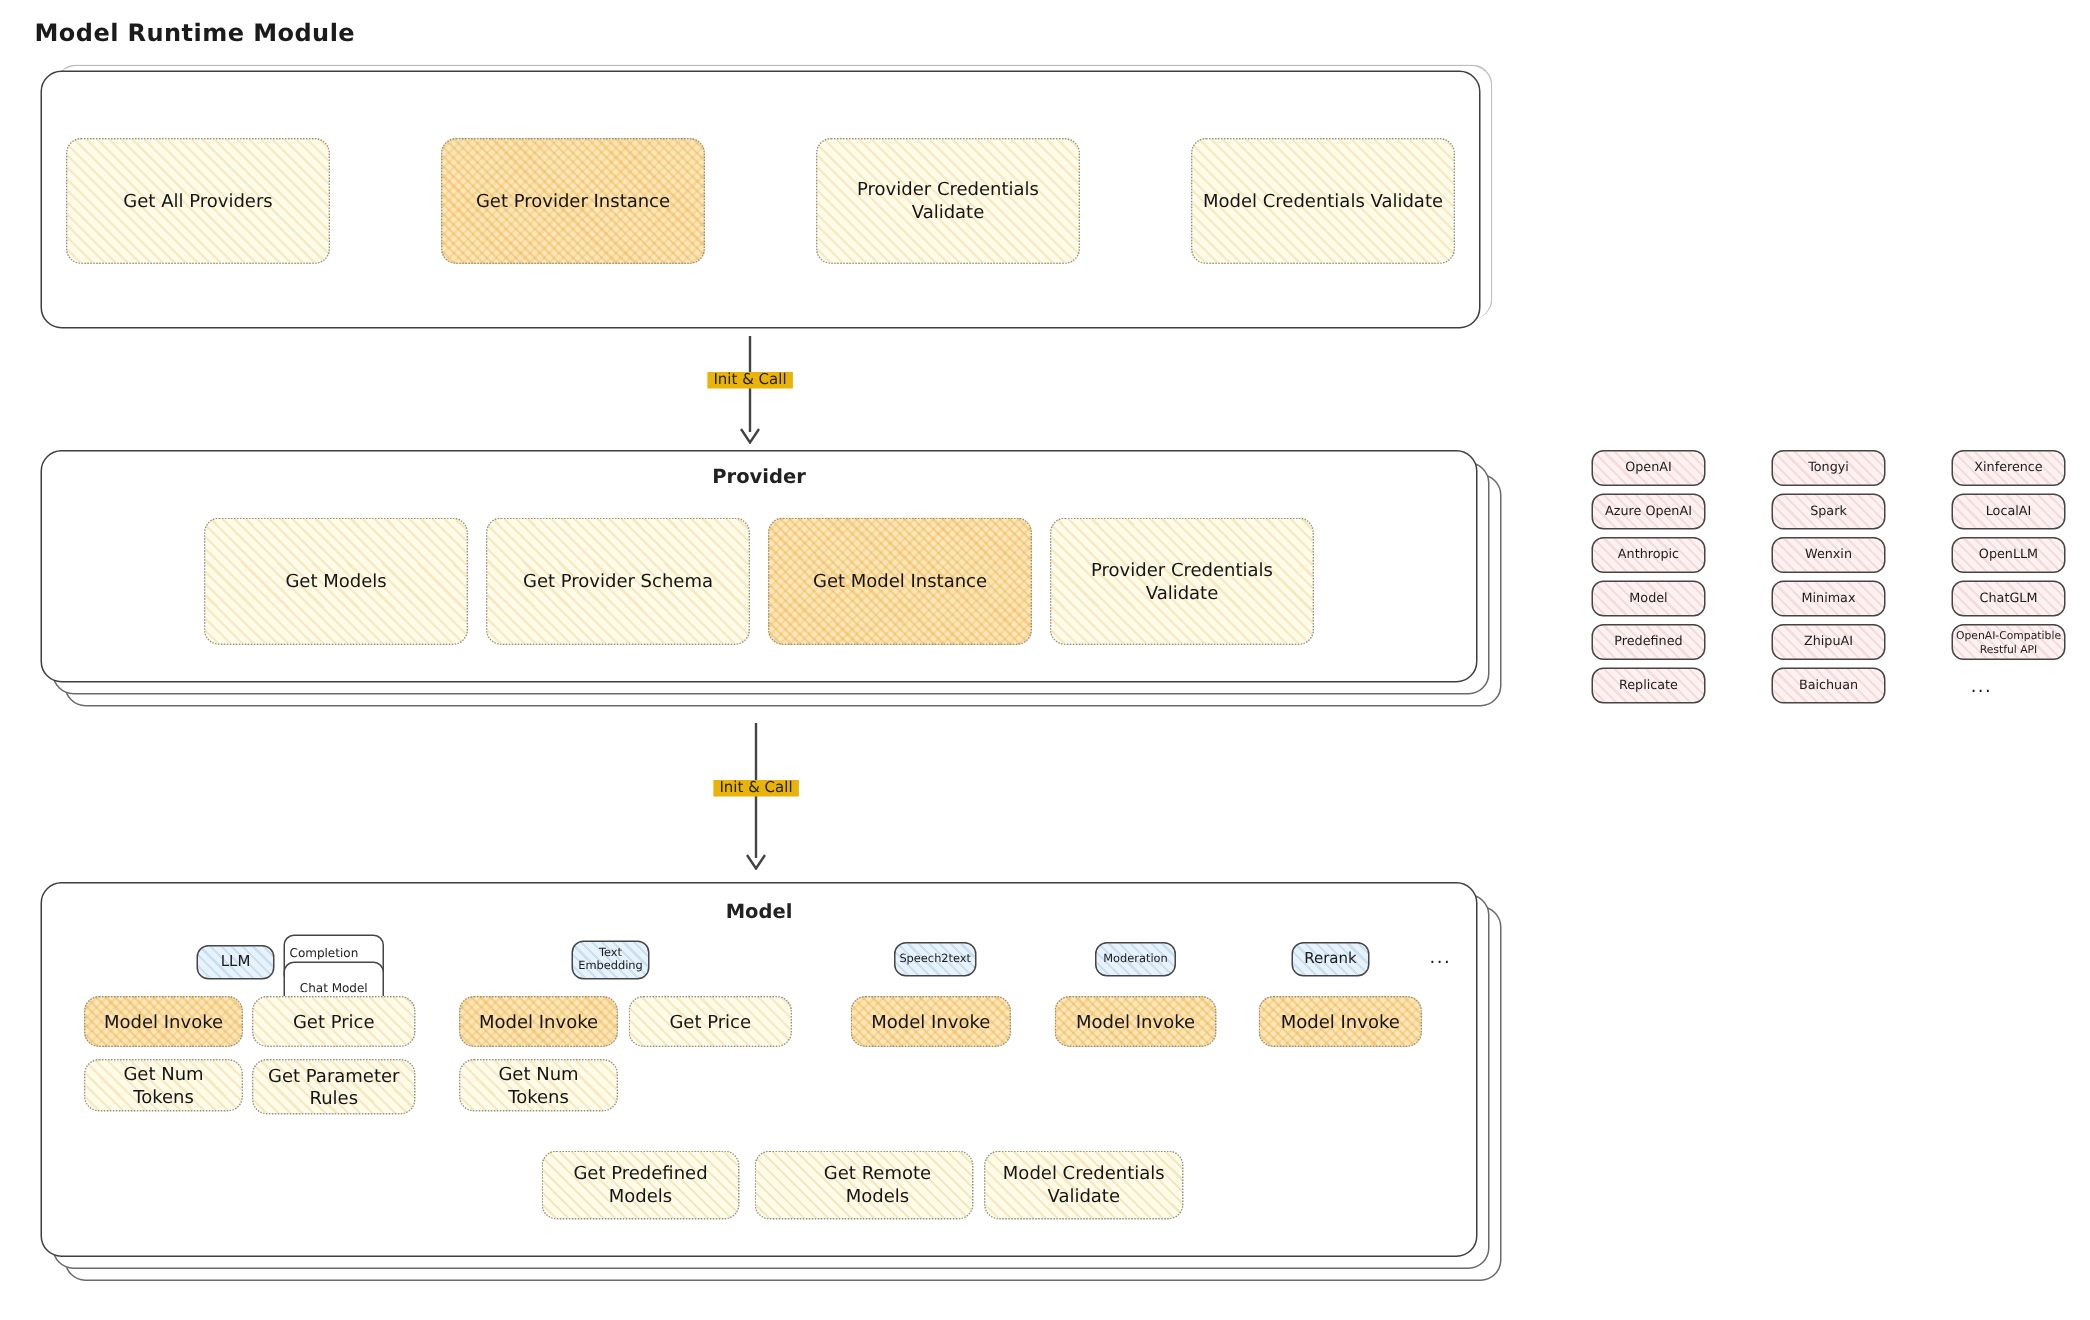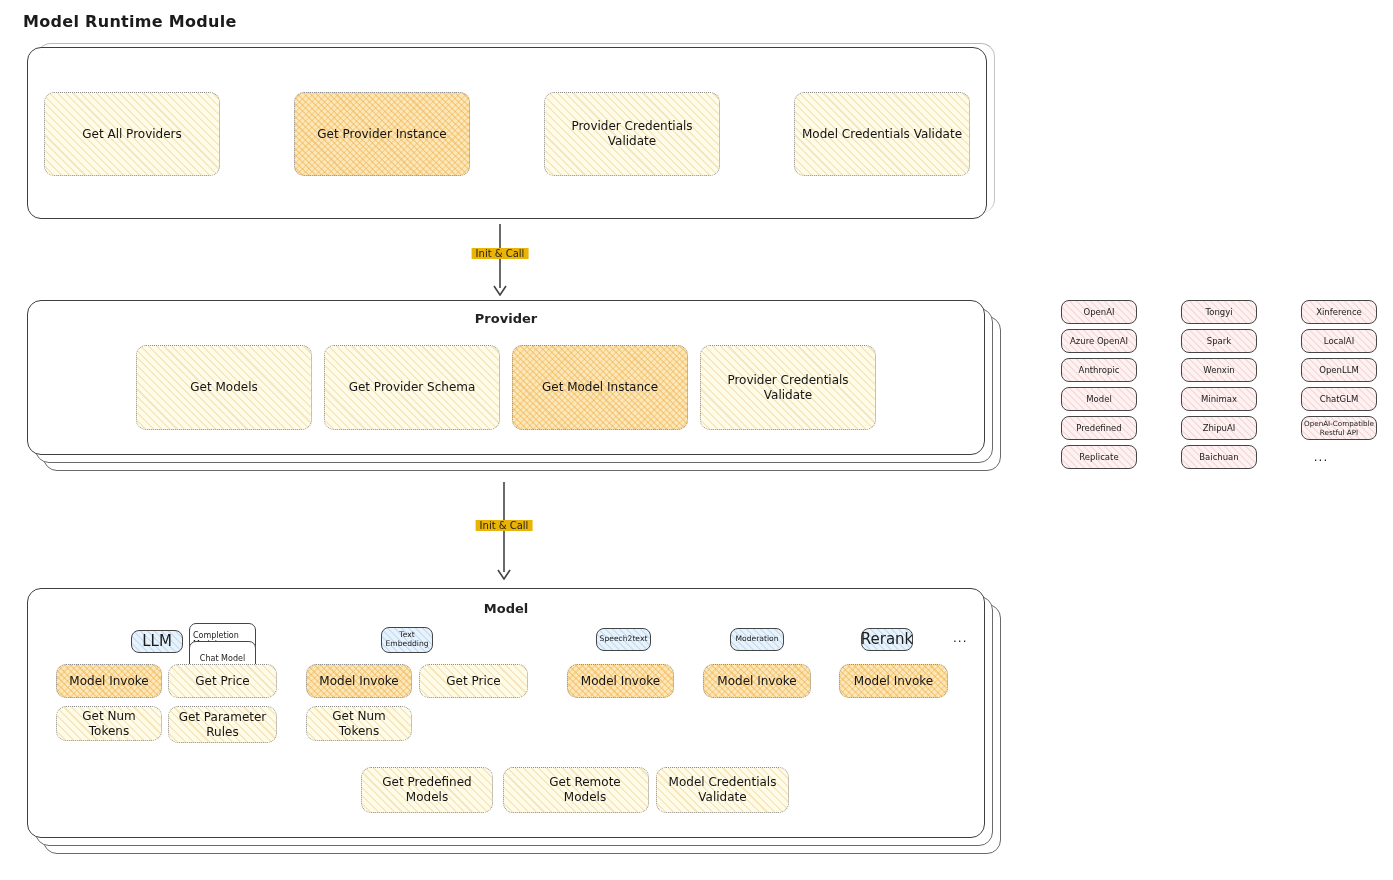--- a/index.html
+++ b/index.html
@@ -53,21 +53,21 @@
     grid-template-columns:112px 112px 112px; grid-auto-rows:24px; column-gap:8px; row-gap:5px; }
   .chip { display:flex; align-items:center; justify-content:center; text-align:center;
     border:1.4px solid #454545; border-radius:8px; font-size:8.5px; padding:1px 2px;
     background-color:#fdf1f1;
     background-image:repeating-linear-gradient(45deg, rgba(224,122,122,0.18) 0 1.5px, transparent 1.5px 5px);margin-left:36px; }
   .chip.small { font-size:7.2px; }
   .grid-ellipsis { display:flex; align-items:center; justify-content:center; font-size:12px; letter-spacing:1px; }
 
   
   .tag-blue { position:absolute; display:flex; align-items:center; justify-content:center; text-align:center;
-    border:1.4px solid #454545; border-radius:8px; font-size:15px; line-height:1.15; padding:1px 2px;
+    border:1.4px solid #454545; border-radius:8px; font-size:10px; line-height:1.15; padding:1px 2px;
     background-color:#e7f2fb;
     background-image:repeating-linear-gradient(45deg, rgba(110,165,220,0.24) 0 1.5px, transparent 1.5px 5px); }
   .tag-blue.tiny { font-size:7.6px; }
   .tag-white { position:absolute; display:flex; align-items:center; justify-content:center;
     border:1.3px solid #454545; border-radius:7px; font-size:8px; background:#fff; padding:16px 3px; }
   .tags-ellipsis { position:absolute; font-size:12px; letter-spacing:1px; }
 </style>
 </head>
 <body>
 

